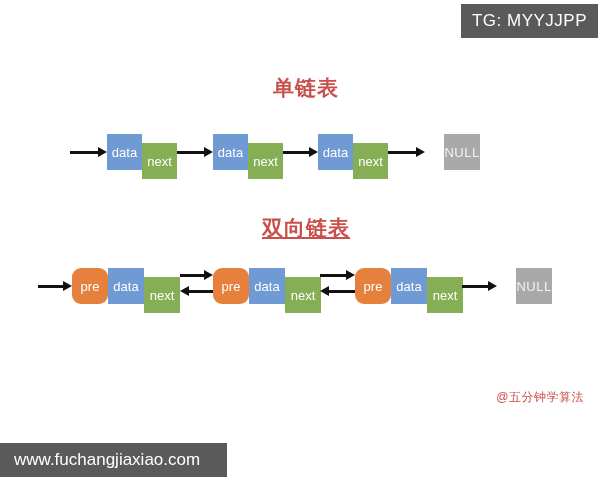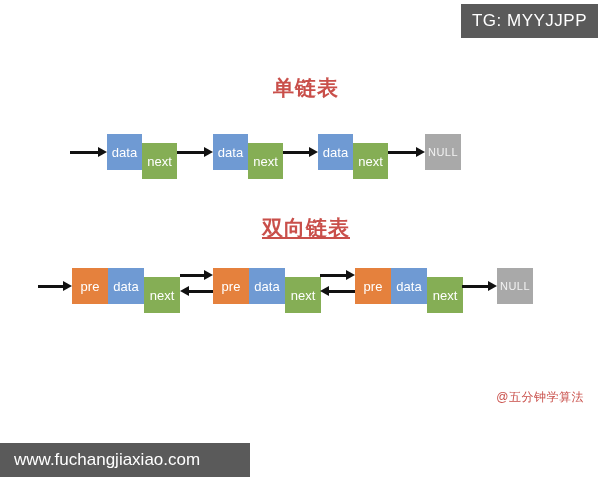--- a/index.html
+++ b/index.html
@@ -30,27 +30,27 @@
   
   .node{
     display:flex;height:36px;
   }
   .cell{
     width:36px;height:36px;flex:0 0 auto;
     display:flex;align-items:center;justify-content:center;
     color:#fff;font-size:13px;
   }
   .row1 .cell{width:35px;}
-  .cell-pre{background:var(--orange,#e5813d);}
+  .cell-pre{background:var(--orange,#e5813d);border-radius:9px;}
   .cell-data{background:var(--blue,#6f9ad3);}
   .cell-next{background:var(--green,#85ae55);margin-top:9px;}
   .null-node{
     width:36px;height:36px;background:var(--gray-node,#a9a9a9);
     display:flex;align-items:center;justify-content:center;
-    color:#f2f2f2;font-size:11px;letter-spacing:.5px;
+    color:#f2f2f2;font-size:13px;letter-spacing:.5px;margin-left:19px;
   }
 
   
   .arrow{height:12px;}
   .arrow .shaft{
     position:absolute;top:50%;margin-top:-1.5px;height:3px;
     background:var(--arrow-black,#111);
   }
   .arrow .head{
     position:absolute;top:50%;margin-top:-5.5px;width:0;height:0;
@@ -62,21 +62,21 @@
   .arrow.left .head{left:0;border-right:9px solid var(--arrow-black,#111);}
 
   
   .watermark{
     top:389px;right:16px;
     color:var(--title-red,#c94f4a);font-size:12px;letter-spacing:.5px;
   }
 
   
   .site-footer{
-    top:443px;left:0;width:250px;height:34px;
+    top:443px;left:0;width:227px;height:34px;
     background:var(--dark-bar,#5a5a5a);
     color:#fff;font-size:17px;
     display:flex;align-items:center;padding-left:14px;box-sizing:border-box;
   }
 </style>
 </head>
 <body>
 
 <div class="abs tg-badge">
   <span>TG: MYYJJPP</span>

